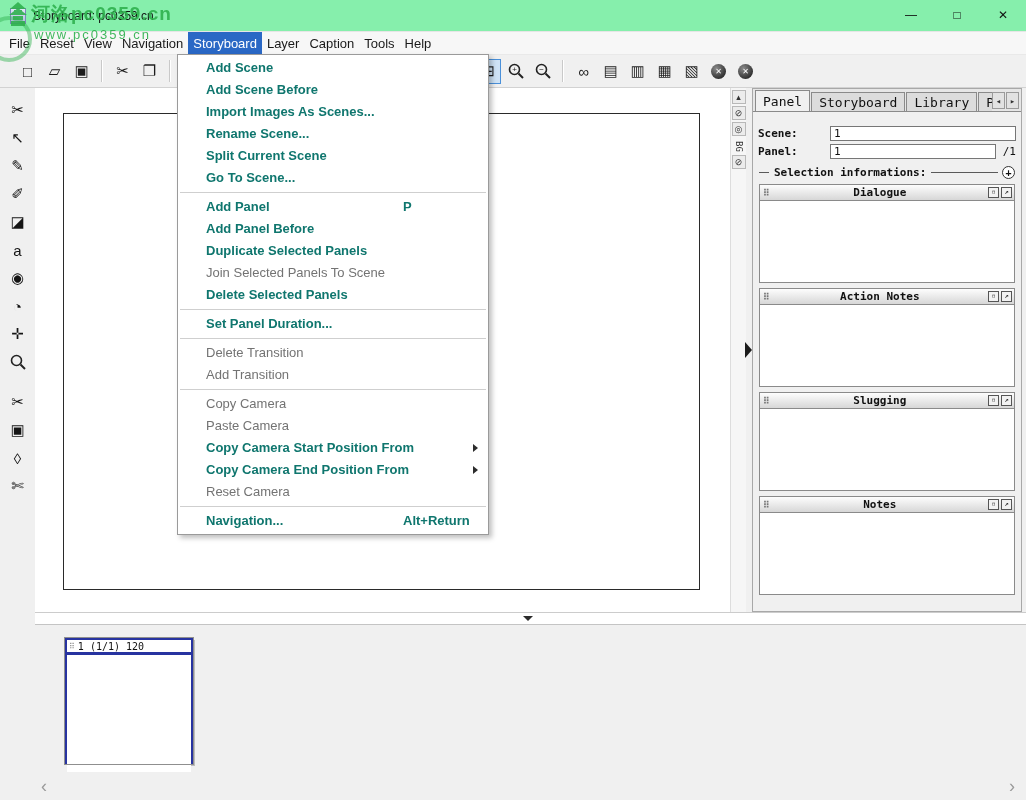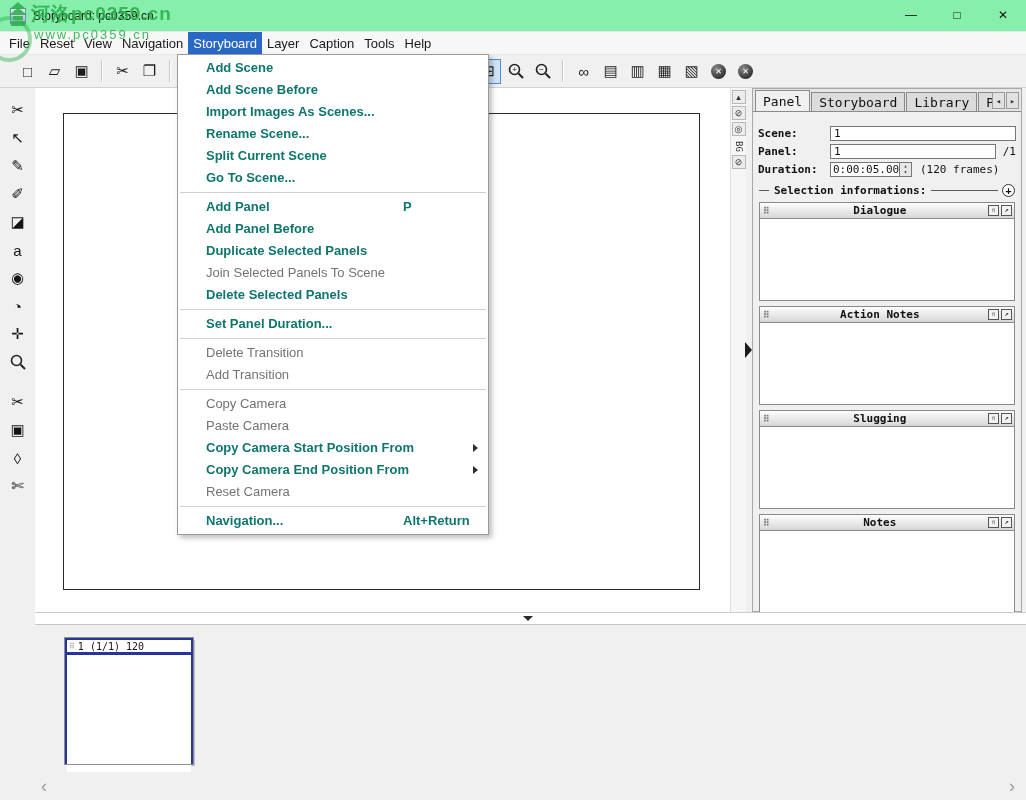--- a/index.html
+++ b/index.html
@@ -256,31 +256,20 @@
     <div class="fields">
       <div class="field-row">
         <div class="field-label">Scene:</div>
         <div class="text-input">1</div>
       </div>
       <div class="field-row">
         <div class="field-label">Panel:</div>
         <div class="text-input">1</div>
         <div class="panel-total">/1</div>
       </div>
-      <div class="field-row">
-        <div class="field-label">Duration:</div>
-        <div class="duration-box">
-          <div class="duration-value">0:00:05.00</div>
-          <div class="spin">
-            <div class="spin-btn">▴</div>
-            <div class="spin-btn">▾</div>
-          </div>
-        </div>
-        <div class="frames-label">(120 frames)</div>
-      </div>
     </div>
 
     <div class="selection-row">
       <div class="sel-line short"></div>
       <div class="sel-label">Selection informations:</div>
       <div class="sel-line long"></div>
       <div class="sel-plus">+</div>
     </div>
 
     <div id="captions">

